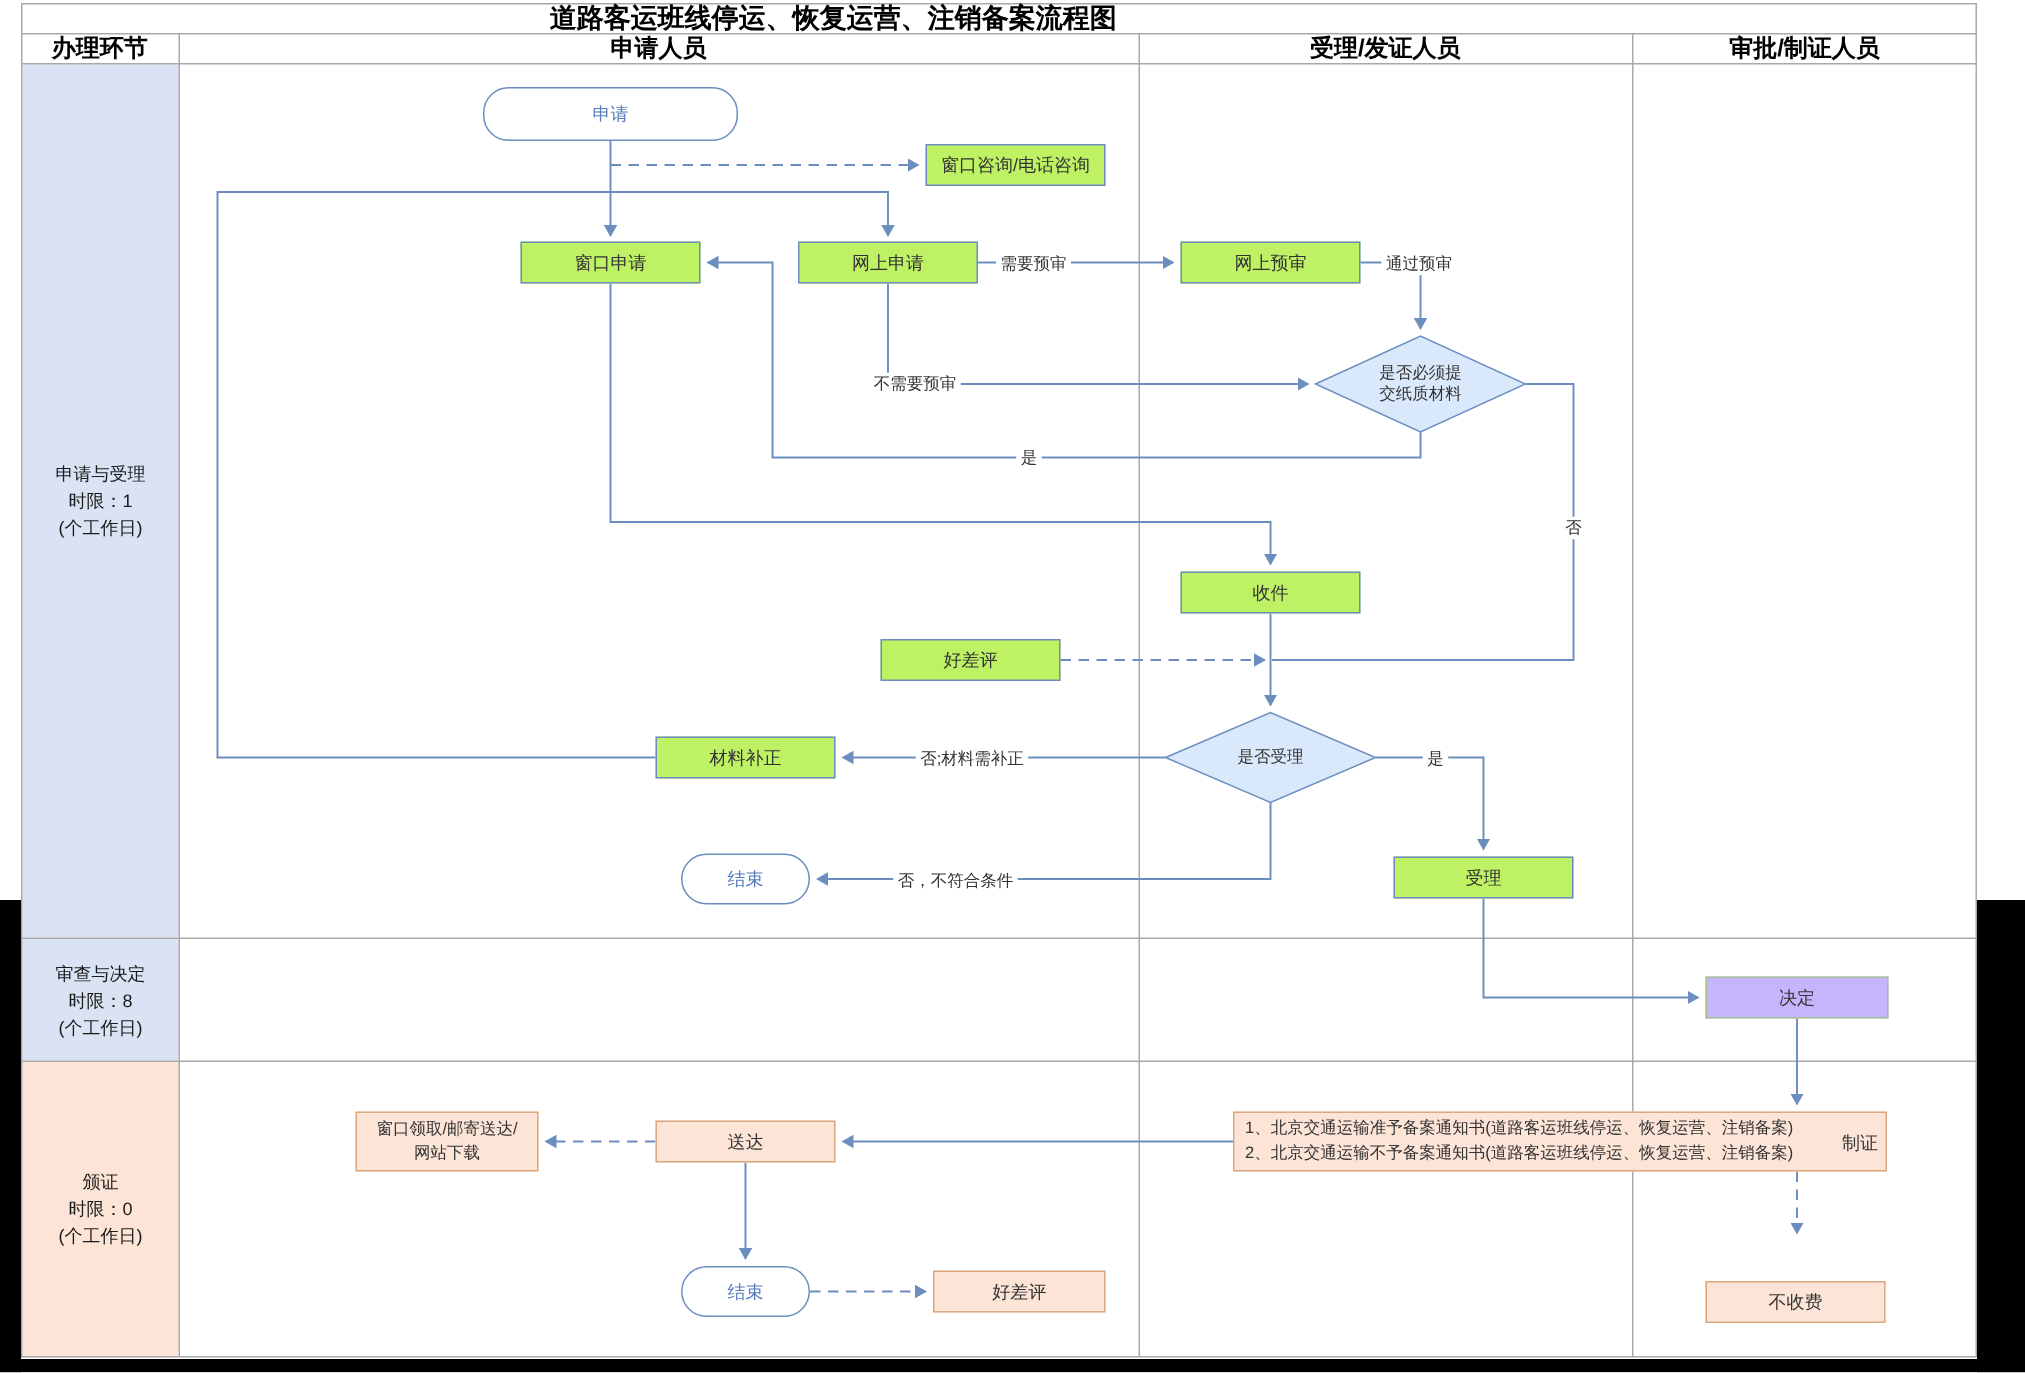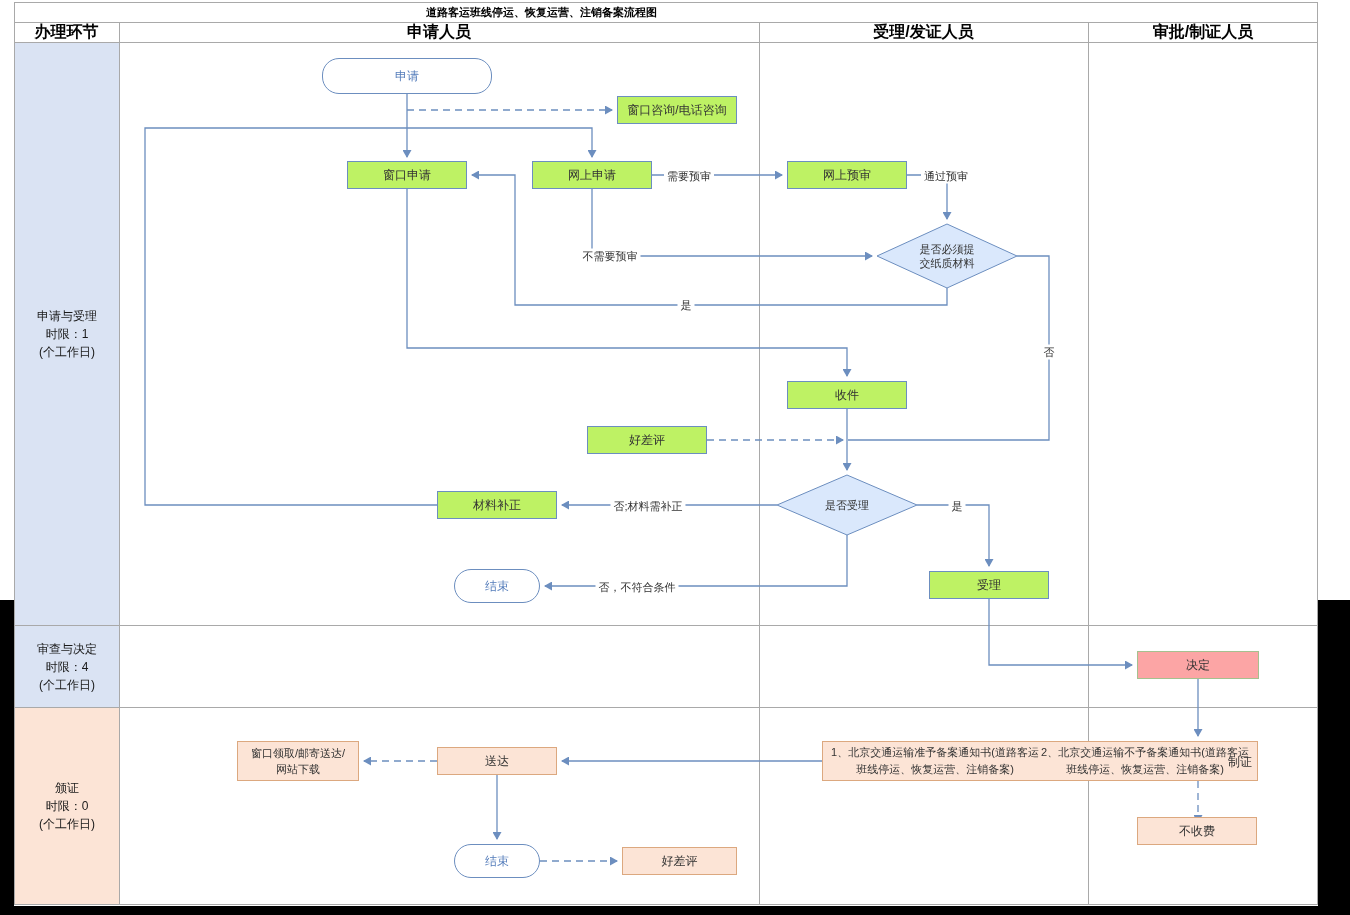--- a/index.html
+++ b/index.html
@@ -4,53 +4,53 @@
 <style>
   * { margin:0; padding:0; box-sizing:border-box; }
   html,body { background:#ffffff; }
   body { font-family:"Liberation Sans","DejaVu Sans",sans-serif; }
   .canvas { position:relative; width:1350px; height:915px; background:#fff; overflow:hidden; }
   .gl { position:absolute; background:#a9a9a9; z-index:1; }
   .stage-cell { position:absolute; z-index:1; display:flex; flex-direction:column; align-items:center; justify-content:center;
                 font-size:12px; line-height:18px; color:#1a1a1a; text-align:center; }
   .stage-blue { background:#dae3f3; }
   .stage-orange { background:#fce4d6; }
-  .title-bar { position:absolute; left:14px; top:2px; width:1055px; height:20px; z-index:1; display:flex; align-items:center;
-               justify-content:center; font-size:11px; font-weight:bold; color:#000; }
+  .title-bar { position:absolute; left:28px; top:2px; width:1055px; height:20px; z-index:1; display:flex; align-items:center;
+               justify-content:center; font-size:18px; font-weight:bold; color:#000; }
   .hcell { position:absolute; top:22px; height:20px; z-index:1; display:flex; align-items:center; justify-content:center;
            font-size:16px; font-weight:bold; color:#000; }
   svg.wires { position:absolute; left:0; top:0; z-index:2; pointer-events:none; }
   .node { position:absolute; z-index:3; display:flex; align-items:center; justify-content:center; text-align:center;
           font-size:12px; color:#333; white-space:pre-line; line-height:15px; }
   .blue { background:#bef264; border:1px solid #6c8ebf; }
   .orange { background:#fce4d6; border:1px solid #dca87f; }
-  .green { background:#fca5a5; border:1px solid #a5c18f; }
+  .green { background:#c4b5fd; border:1px solid #a5c18f; }
   .stadium { background:#fff; border:1px solid #6c8ebf; border-radius:17px; color:#557dbb; }
   .diamond-label { position:absolute; z-index:3; display:flex; align-items:center; justify-content:center; text-align:center;
                    font-size:11px; line-height:14px; color:#333; white-space:pre-line; }
   .edge-label { position:absolute; z-index:4; transform:translate(-50%,-50%); background:#fff; padding:0 3px;
                 font-size:11px; color:#333; white-space:nowrap; }
-  .notice { font-size:11px; line-height:17px; align-items:flex-start; justify-content:center;
-            text-align:center; padding:2px 7px; }
+  .notice { font-size:11px; line-height:17px; flex-direction:column; align-items:flex-start; justify-content:center;
+            text-align:right; padding:2px 7px; }
   .free-label { position:absolute; z-index:4; font-size:12px; color:#333; white-space:nowrap; }
   .black-fill { position:absolute; background:#000; z-index:6; }
 </style>
 </head>
 <body>
 
 <div class="canvas">
 
   <div class="stage-cell stage-blue" style="left:15px;top:43px;width:104px;height:582px;">
     <div>申请与受理</div>
     <div>时限：1</div>
     <div>(个工作日)</div>
   </div>
   <div class="stage-cell stage-blue" style="left:15px;top:626px;width:104px;height:81px;">
     <div>审查与决定</div>
-    <div>时限：4</div>
+    <div>时限：8</div>
     <div>(个工作日)</div>
   </div>
   <div class="stage-cell stage-orange" style="left:15px;top:708px;width:104px;height:196px;">
     <div>颁证</div>
     <div>时限：0</div>
     <div>(个工作日)</div>
   </div>
 
   <div class="gl" style="left:14px;top:2px;width:1304px;height:1px;"></div>
   <div class="gl" style="left:14px;top:22px;width:1304px;height:1px;"></div>
@@ -124,21 +124,21 @@
   <div class="node green" style="left:1137px;top:651px;width:122px;height:28px;">决定</div>
   <div class="node orange" style="left:237px;top:741px;width:122px;height:40px;font-size:11px;line-height:16px;">窗口领取/邮寄送达/
 网站下载</div>
   <div class="node orange" style="left:437px;top:747px;width:120px;height:28px;">送达</div>
   <div class="node orange" style="left:1150px;top:747px;width:100px;height:28px;"></div>
   <div class="node orange notice" style="left:822px;top:741px;width:436px;height:40px;">
     <div>1、北京交通运输准予备案通知书(道路客运班线停运、恢复运营、注销备案)</div>
     <div>2、北京交通运输不予备案通知书(道路客运班线停运、恢复运营、注销备案)</div>
   </div>
   <div class="free-label" style="left:1228px;top:754px;">制证</div>
-  <div class="node orange" style="left:1137px;top:817px;width:120px;height:28px;">不收费</div>
+  <div class="node orange" style="left:1137px;top:854px;width:120px;height:28px;">不收费</div>
   <div class="node stadium" style="left:454px;top:844px;width:86px;height:34px;">结束</div>
   <div class="node orange" style="left:622px;top:847px;width:115px;height:28px;">好差评</div>
 
   <div class="edge-label" style="left:689px;top:176px;">需要预审</div>
   <div class="edge-label" style="left:946px;top:176px;text-align:right;">通过预审</div>
   <div class="edge-label" style="left:610px;top:256px;">不需要预审</div>
   <div class="edge-label" style="left:686px;top:305px;">是</div>
   <div class="edge-label" style="left:1049px;top:352px;">否</div>
   <div class="edge-label" style="left:648px;top:506px;">否;材料需补正</div>
   <div class="edge-label" style="left:957px;top:506px;">是</div>

